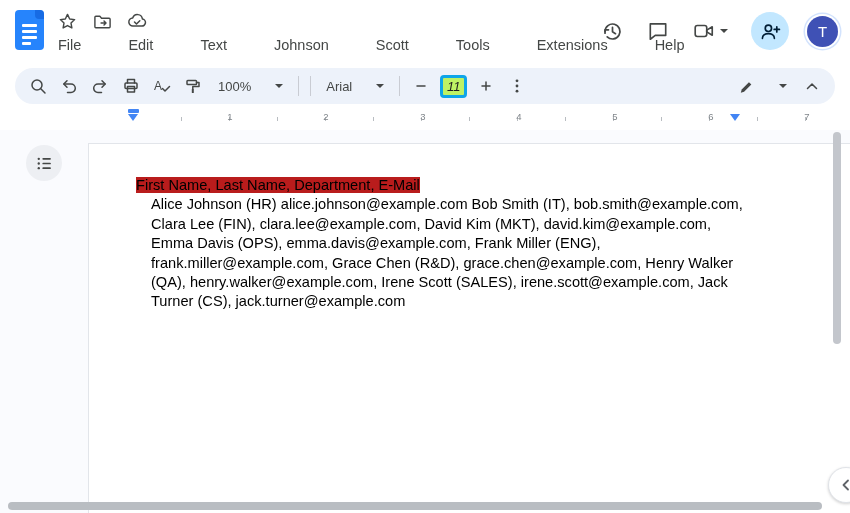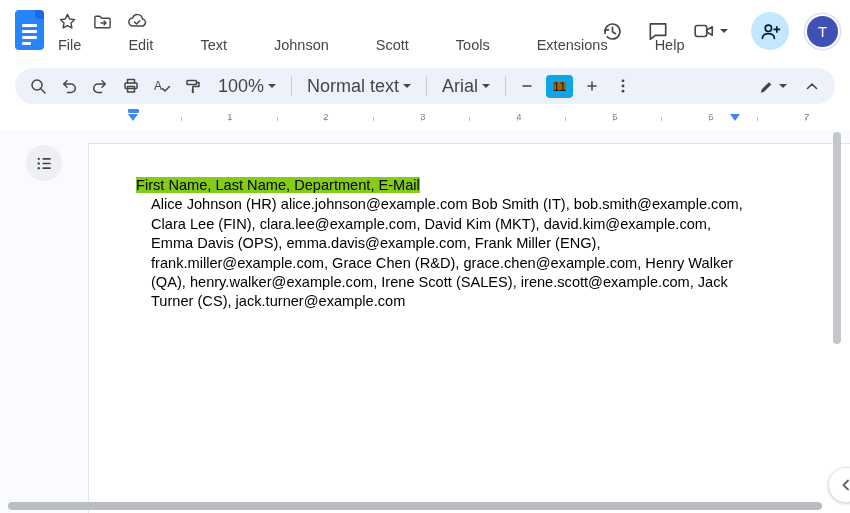--- a/index.html
+++ b/index.html
@@ -27,42 +27,42 @@
   .icon-btn { width:38px; height:38px; border-radius:50%; display:flex; align-items:center; justify-content:center; }
   .meet-btn { width:50px; display:flex; align-items:center; justify-content:center; gap:5px; height:38px; }
   .share-btn { width:38px; height:38px; border-radius:50%; background:#c2e7ff; display:flex; align-items:center; justify-content:center; margin-left:8px; }
   .avatar { width:31px; height:31px; border-radius:50%; background:#3f51b5; color:#fff; font-size:15px; display:flex; align-items:center; justify-content:center; margin-left:10px; box-shadow:0 0 0 2px #fff, 0 0 0 3.5px #d3e3fd; }
 
   .caret { width:0; height:0; border-left:4px solid transparent; border-right:4px solid transparent; border-top:4.5px solid #444746; }
 
   
   .toolbar { position:absolute; top:68px; left:15px; right:15px; height:36px; background:#edf2fa; border-radius:18px; display:flex; align-items:center; padding:0 9px; gap:3px; }
   .tb-btn { min-width:28px; height:28px; border-radius:14px; display:flex; align-items:center; justify-content:center; color:#444746; }
-  .tb-drop { display:flex; align-items:center; gap:4px; height:28px; padding:0 8px; border-radius:4px; font-size:18px; color:#444746; cursor:pointer; white-space:nowrap; }
+  .tb-drop { display:flex; align-items:center; gap:24px; height:28px; padding:0 8px; border-radius:4px; font-size:13px; color:#444746; cursor:pointer; white-space:nowrap; }
   .tb-sep { width:1px; height:20px; background:#c9ccd3; margin:0 4px; }
-  .size-box { width:27px; height:23px; border:7px solid #0ea5e9; border-radius:4px; background:#a16207; font-size:13px; color:#1f1f1f; display:flex; align-items:center; justify-content:center; margin:0 2px; }
+  .size-box { width:27px; height:23px; border:3px solid #0ea5e9; border-radius:4px; background:#bef264; font-size:13px; color:#1f1f1f; display:flex; align-items:center; justify-content:center; margin:0 2px;font-style:italic; }
   .tb-spacer { flex:1; }
 
   
   .ruler { position:absolute; top:107px; left:0; right:12px; height:23px; background:#fff; }
   .ruler-ticks { position:absolute; left:134px; top:10px; width:676px; height:4px;
                  background:repeating-linear-gradient(90deg, transparent 0 47px, #9aa0a6 47px 48px); opacity:.7; }
   .ruler-num { position:absolute; top:4px; font-size:9.5px; color:#80868b; transform:translateX(-50%); }
   .indent-left { position:absolute; left:128px; top:2px; }
   .fl-bar { width:11px; height:4px; background:#4285f4; border-radius:1px; margin-bottom:1px; }
   .tri-down { width:0; height:0; border-left:5.5px solid transparent; border-right:5.5px solid transparent; border-top:7px solid #4285f4; }
   .indent-right { position:absolute; left:730px; top:7px; }
 
   
   .canvas { position:absolute; top:130px; left:0; right:0; bottom:0; background:#fafbfe; }
   .outline-btn { position:absolute; left:26px; top:15px; width:36px; height:36px; border-radius:50%; background:#edeff3; display:flex; align-items:center; justify-content:center; }
   .page { position:absolute; left:88px; top:13px; width:794px; height:600px; background:#fff; border:1px solid #e2e5ea; border-bottom:none; }
   .doc-text { padding:32px 0 0 47px; width:648px; font-size:14.6px; line-height:19.4px; color:#000; }
   .doc-heading { margin-bottom:0; }
-  .hl { background:#84cc16; }
+  .hl { background:#b91c1c; }
   .doc-body { width:601px;margin-left:15px; }
 
   
   .v-scroll { position:absolute; right:9px; top:2px; width:8px; height:212px; background:#c3c6cc; border-radius:4px; }
   .h-scroll { position:absolute; left:8px; bottom:3px; width:814px; height:8px; background:#b9bdc2; border-radius:4px; }
   .side-toggle { position:absolute; right:-14px; top:337px; width:36px; height:36px; border-radius:50%; background:#fff; border:1px solid #e0e3e8; box-shadow:0 1px 3px rgba(0,0,0,.18); display:flex; align-items:center; justify-content:center; }
 </style>
 </head>
 <body>
 
@@ -174,24 +174,20 @@
         <rect class="stroke" x="3" y="3.5" width="9.5" height="4" rx="0.8"></rect>
         <path class="stroke" d="M12.5 5.5H15v4H8.8v2.5"></path>
         <rect x="7.8" y="12" width="2" height="4" rx="0.5" fill="#444746"></rect>
       </svg>
   </button>
   <div class="tb-drop">
     <span>100%</span>
     <span class="caret"></span>
   </div>
   <div class="tb-sep"></div>
-  <div class="tb-drop">
-    <span>Normal text</span>
-    <span class="caret"></span>
-  </div>
   <div class="tb-sep"></div>
   <div class="tb-drop">
     <span>Arial</span>
     <span class="caret"></span>
   </div>
   <div class="tb-sep"></div>
   <button class="tb-btn">
     <svg width="16" height="16" viewBox="0 0 16 16">
         <path class="stroke" d="M4 8h8"></path>
       </svg>

